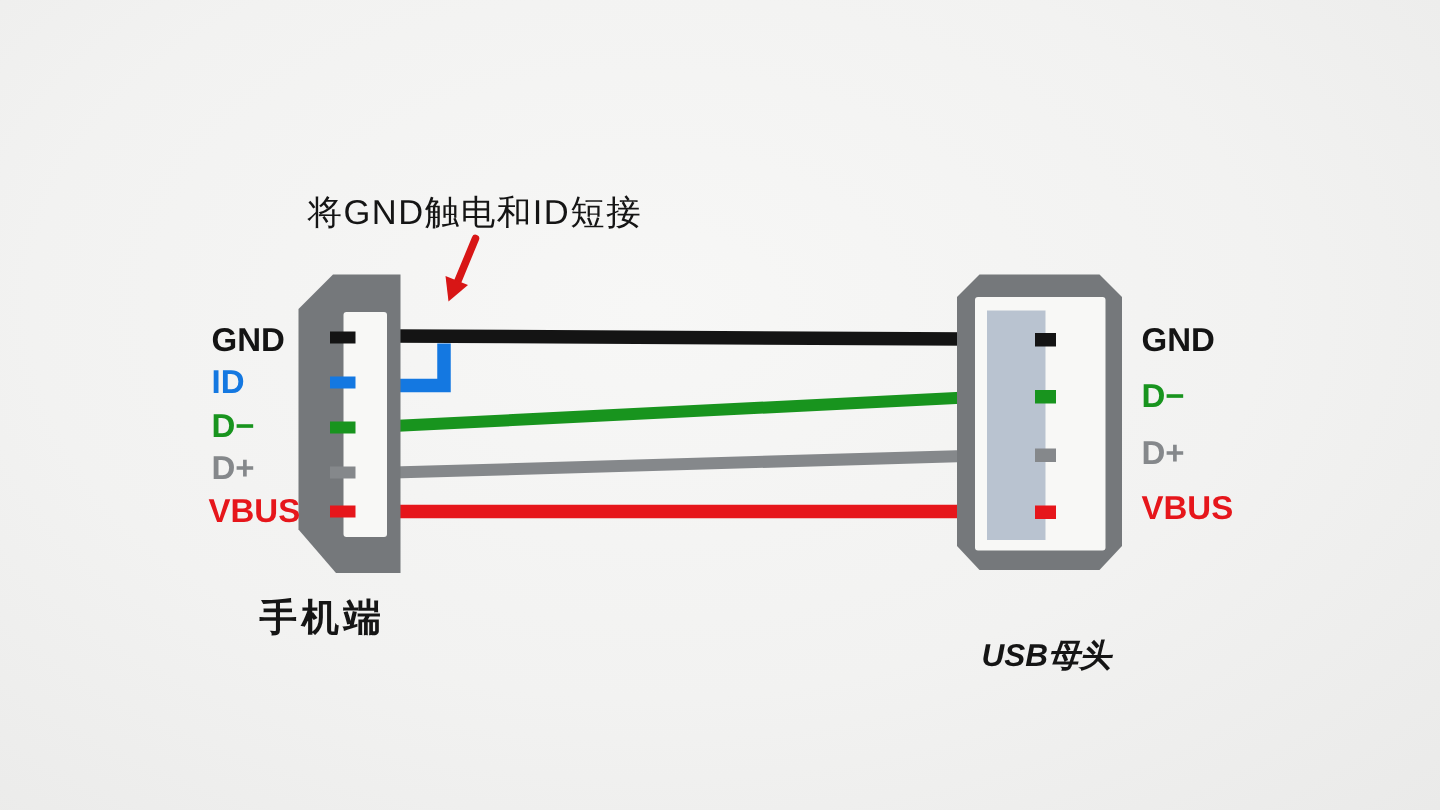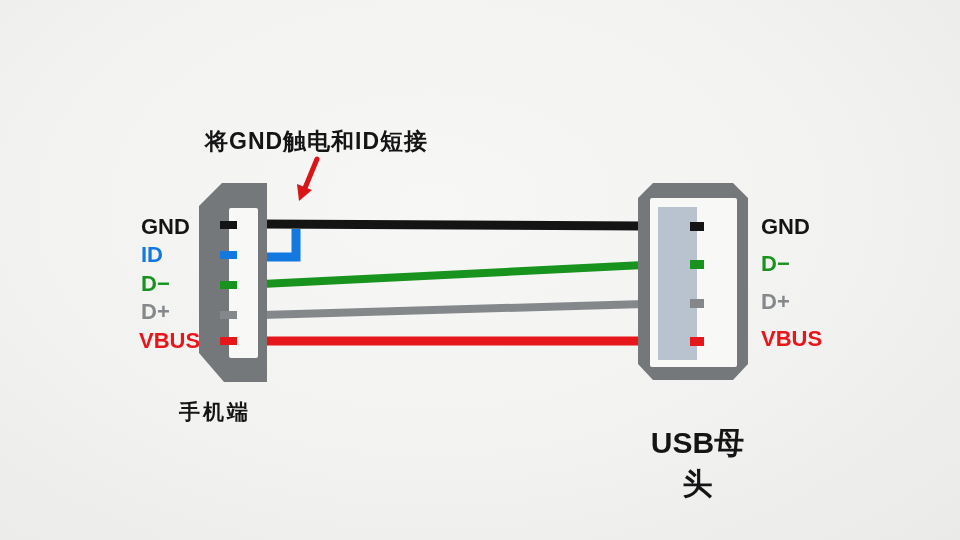--- a/index.html
+++ b/index.html
@@ -11,32 +11,32 @@
     position: relative; width: 960px; height: 540px;
     background: radial-gradient(ellipse at 45% 38%, #f7f7f6 0%, #f2f2f1 55%, #eaeae9 100%);
   }
   .stage svg { position: absolute; left: 0; top: 0; }
   .lbl {
     font-family: "Liberation Sans", "DejaVu Sans", sans-serif;
     font-weight: 700; font-size: 22px;
   }
   .annotation {
     position: absolute; left: 205px; top: 126px;
-    font-size: 23px; font-weight: 700; color: #151515; letter-spacing: 1px;
+    font-size: 23px; font-weight: 400; color: #151515; letter-spacing: 1px;
     white-space: nowrap;
   }
   .cap-left {
     position: absolute; left: 120px; top: 397px; width: 190px;
     text-align: center; color: #151515; font-weight: 700;
   }
-  .cap-left .line1 { font-size: 21px; letter-spacing: 3px; line-height: 30px; }
+  .cap-left .line1 { font-size: 25px; letter-spacing: 3px; line-height: 30px; }
   .cap-left .line2 { font-size: 23px; line-height: 26px; }
   .cap-right {
     position: absolute; left: 640px; top: 423px; width: 115px;
-    text-align: center; color: #151515; font-weight: 700; font-size: 30px;
+    text-align: center; color: #151515; font-weight: 700; font-size: 21px; font-style: italic;
   }
 </style>
 </head>
 <body>
 
 <div class="stage">
 
   <svg width="960" height="540" viewBox="0 0 960 540">
 
     <path d="M263,257 H296 V229" fill="none" stroke-width="9" stroke="#1478e1"></path>

